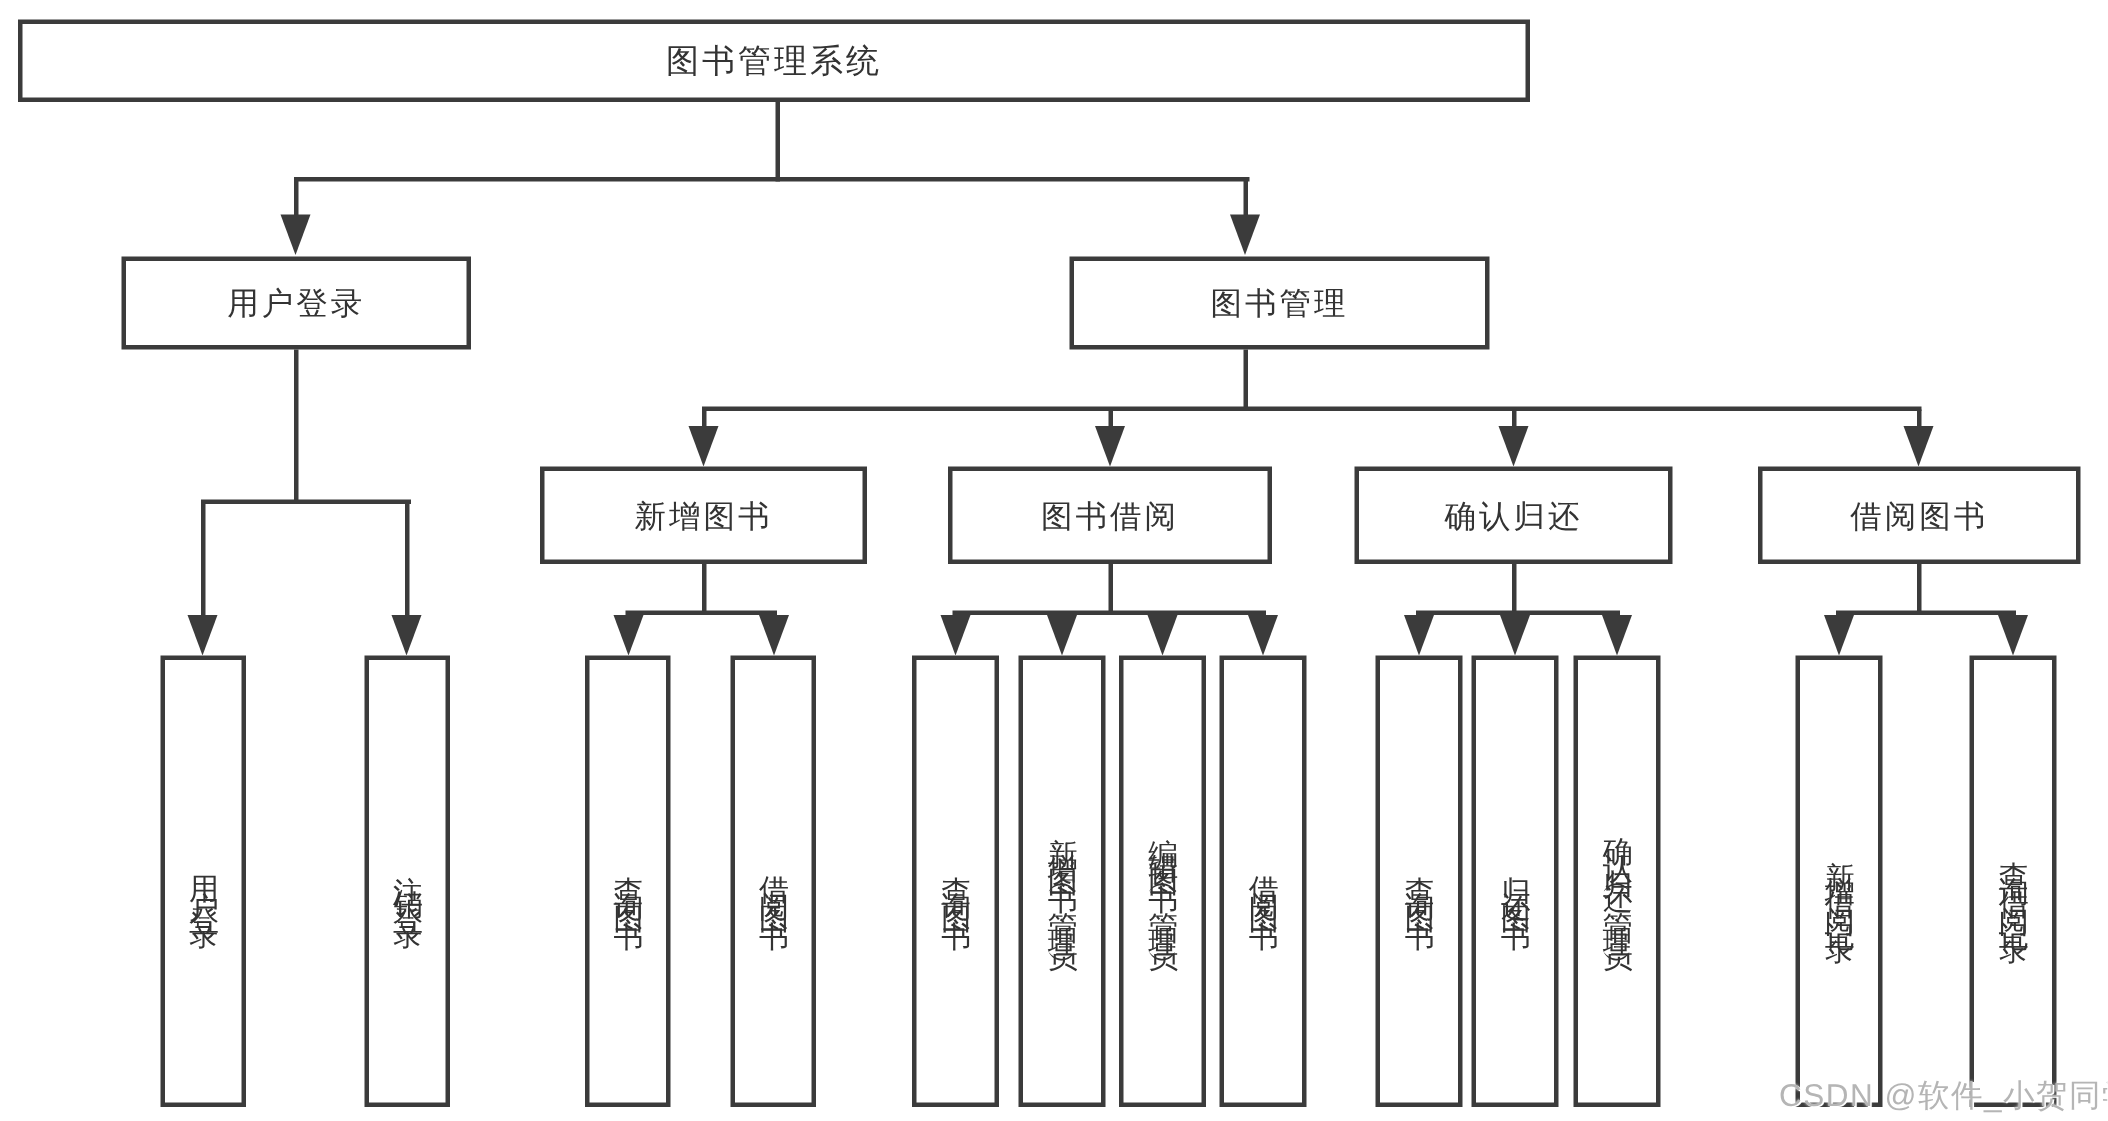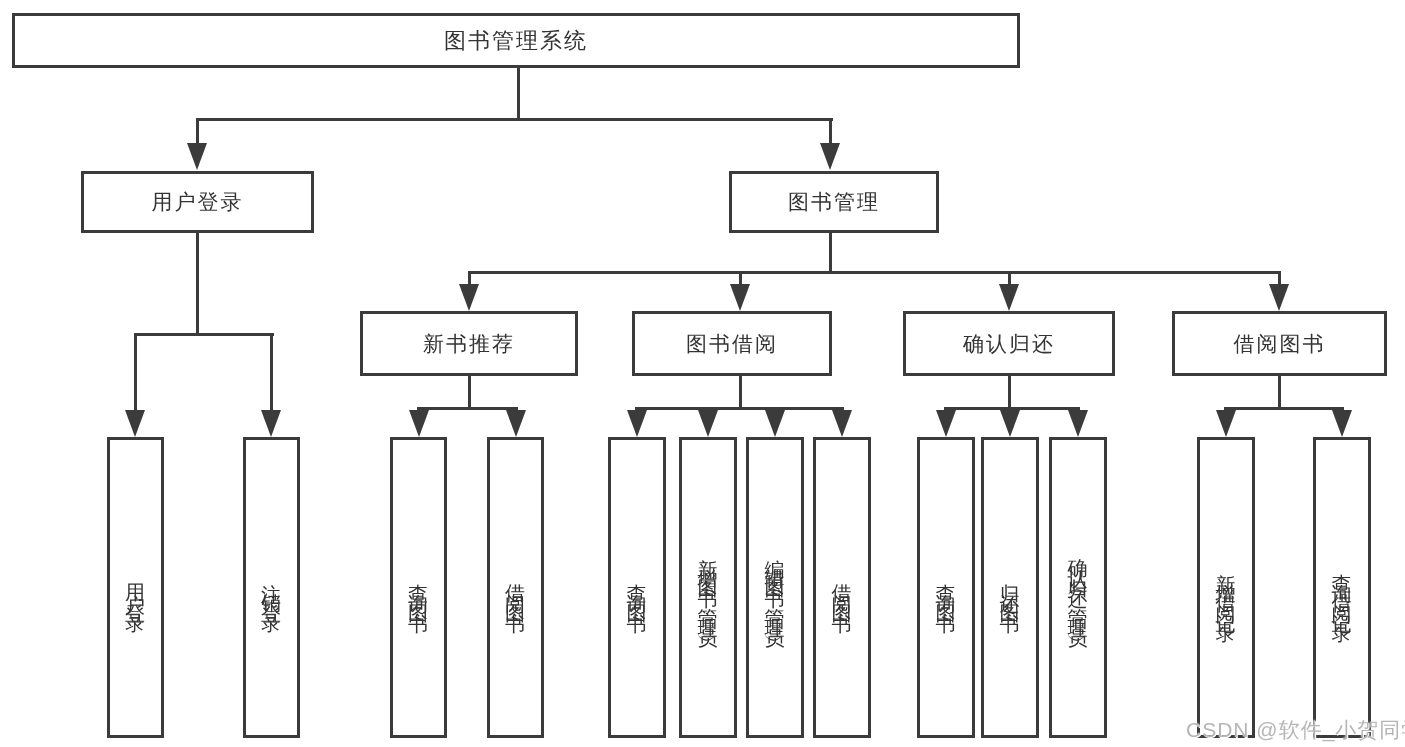--- a/index.html
+++ b/index.html
@@ -82,21 +82,21 @@
   <div class="vline" style="left:517px;top:68px;width:3px;height:53px"></div>
   <div class="hline" style="left:196px;top:118px;width:637px;height:3px"></div>
   <div class="vline" style="left:196px;top:120px;width:3px;height:25px"></div>
   <div class="arrow" style="left:187px;top:143px"></div>
   <div class="vline" style="left:829px;top:120px;width:3px;height:25px"></div>
   <div class="arrow" style="left:820px;top:143px"></div>
 
   <div class="hnode" style="left:81px;top:171px;width:233px;height:62px">
     <span>用户登录</span>
   </div>
-  <div class="hnode" style="left:729px;top:171px;width:210px;height:62px">
+  <div class="hnode" style="left:713px;top:171px;width:280px;height:62px">
     <span>图书管理</span>
   </div>
 
   <div class="vline" style="left:196px;top:233px;width:3px;height:103px"></div>
   <div class="hline" style="left:134px;top:333px;width:140px;height:3px"></div>
   <div class="vline" style="left:134px;top:335px;width:3px;height:76px"></div>
   <div class="arrow" style="left:125px;top:410px"></div>
   <div class="vline" style="left:270px;top:335px;width:3px;height:76px"></div>
   <div class="arrow" style="left:261px;top:410px"></div>
 
@@ -105,23 +105,23 @@
   <div class="vline" style="left:468px;top:273px;width:3px;height:12px"></div>
   <div class="arrow" style="left:459px;top:284px"></div>
   <div class="vline" style="left:739px;top:273px;width:3px;height:12px"></div>
   <div class="arrow" style="left:730px;top:284px"></div>
   <div class="vline" style="left:1008px;top:273px;width:3px;height:12px"></div>
   <div class="arrow" style="left:999px;top:284px"></div>
   <div class="vline" style="left:1278px;top:273px;width:3px;height:12px"></div>
   <div class="arrow" style="left:1269px;top:284px"></div>
 
   <div class="hnode" style="left:360px;top:311px;width:218px;height:65px">
-    <span>新书推荐</span>
+    <span>新增图书</span>
   </div>
-  <div class="hnode" style="left:632px;top:311px;width:200px;height:65px">
+  <div class="hnode" style="left:632px;top:311px;width:216px;height:65px">
     <span>图书借阅</span>
   </div>
   <div class="hnode" style="left:903px;top:311px;width:212px;height:65px">
     <span>确认归还</span>
   </div>
   <div class="hnode" style="left:1172px;top:311px;width:215px;height:65px">
     <span>借阅图书</span>
   </div>
 
   <div class="vline" style="left:468px;top:376px;width:3px;height:33px"></div>

